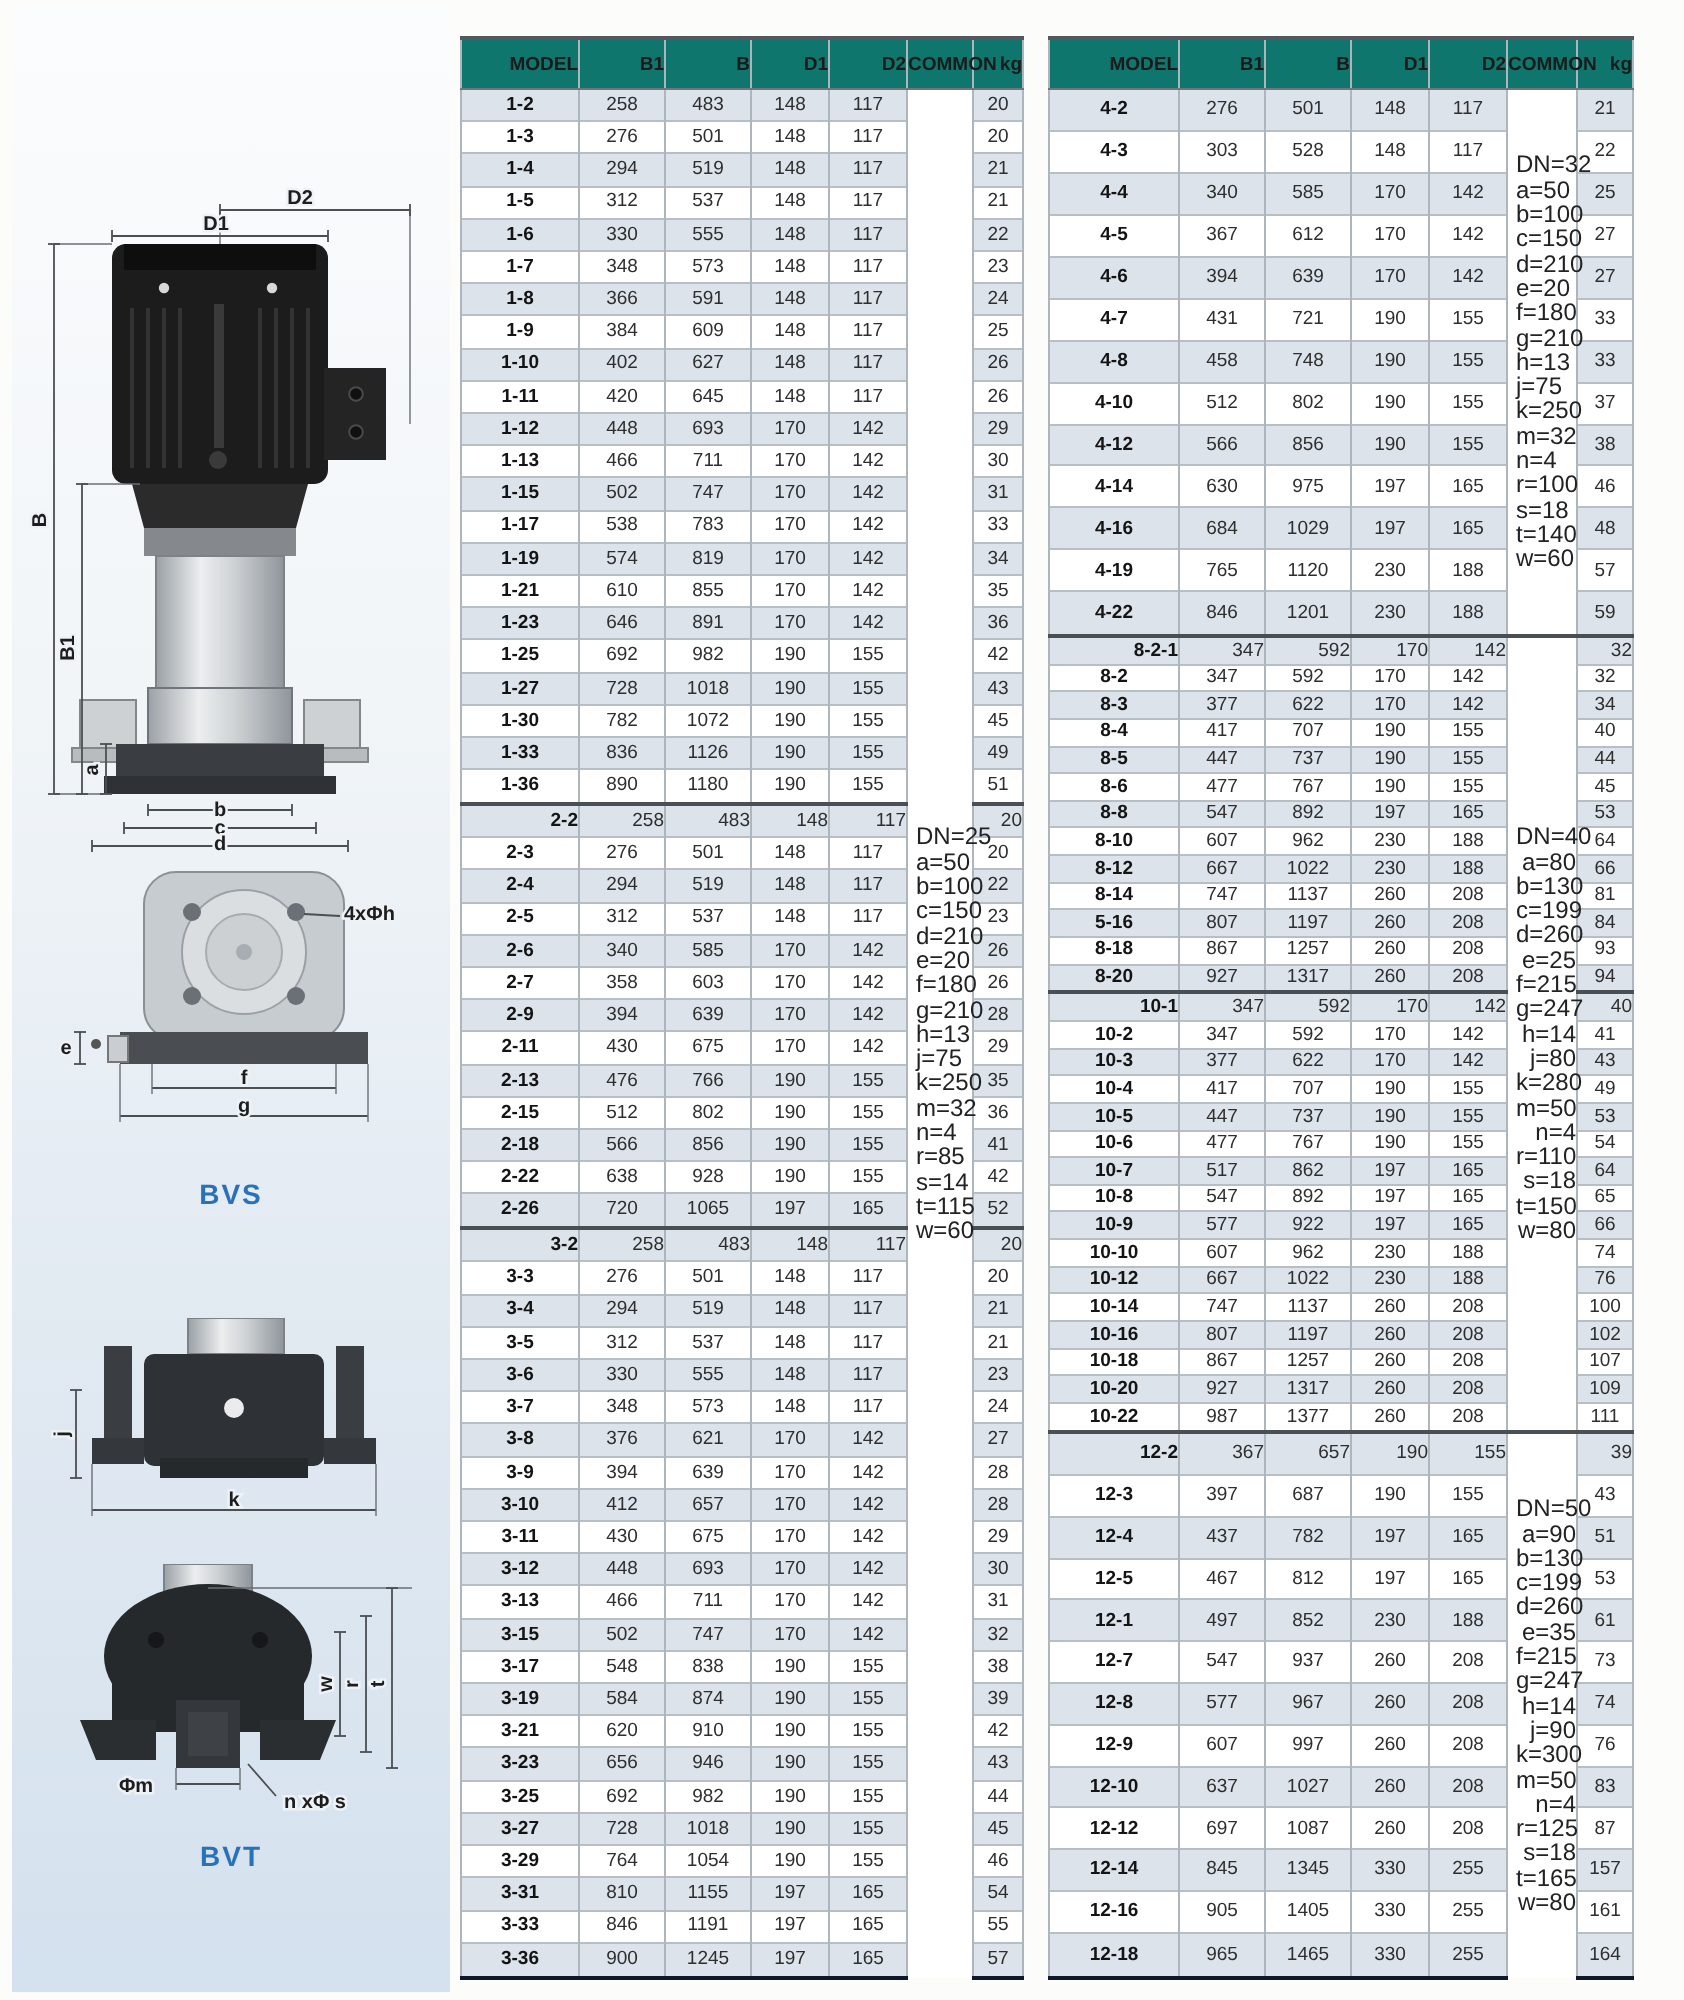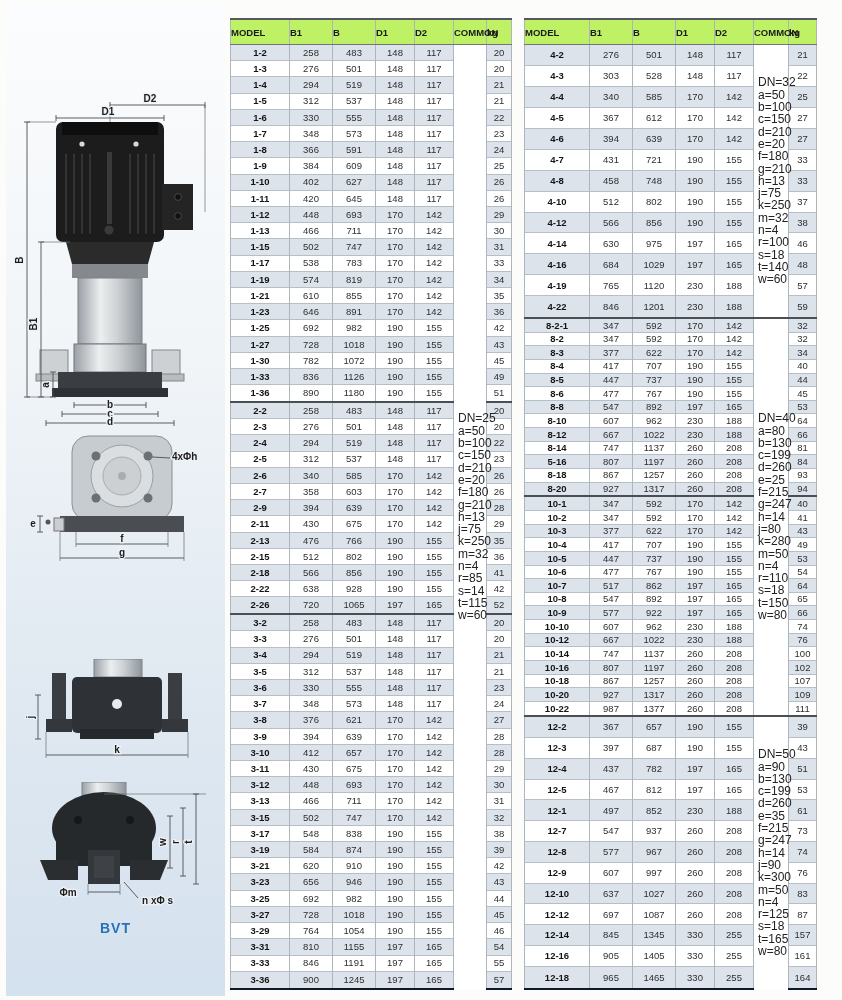--- a/index.html
+++ b/index.html
@@ -15,29 +15,29 @@
   svg text.dim{font-family:"Liberation Sans",sans-serif;font-size:10px;font-weight:bold;fill:#1d1d1d;
        paint-order:stroke;stroke:#eef2f6;stroke-width:2.5px;}
   svg .dl{stroke:#4b4f53;stroke-width:0.9;fill:none;}
   svg .xl{stroke:#6a6f73;stroke-width:0.7;fill:none;}
 
   
   .table-slot{position:absolute;top:18px;height:972px;}
   .slot-left{left:230px;width:274px;}
   .slot-right{left:524px;width:285px;}
   table.dims{border-collapse:collapse;table-layout:fixed;width:100%;height:100%;}
-  table.dims th{height:24px;font-size:9.5px;font-weight:bold;color:#1a1a1a;text-align:left;
+  table.dims th{height:24px;font-size:9.5px;font-weight:bold;color:#1a1a1a;text-align:right;
      border-top:2px solid #55595d;border-bottom:1.2px solid #707579;
-     border-left:1px solid #aeb6bd;border-right:1px solid #aeb6bd;background:#bef264;padding:0;}
+     border-left:1px solid #aeb6bd;border-right:1px solid #aeb6bd;background:#0f766e;padding:0;}
   table.dims td{font-size:9.5px;color:#2e2e2e;text-align:center;padding:0;line-height:1;
      border-left:1px solid #aeb6bd;border-right:1px solid #aeb6bd;border-top:1px solid #b7bec4;}
   table.dims tr.shade td{background:#dce3ea;}
   table.dims tr.plain td{background:#fff;}
   table.dims td.model{font-weight:bold;color:#141414;}
-  table.dims tr.gstart td{border-top:2px solid #4a4f54;}
+  table.dims tr.gstart td{border-top:2px solid #4a4f54;text-align:right;}
   table.dims tbody tr:last-child td{border-bottom:2px solid #0f172a;}
   table.dims td.common{background:#fff !important;vertical-align:middle;text-align:left;
      padding-left:4px;font-size:12px;color:#222;}
   table.dims td.common div{line-height:12.3px;white-space:nowrap;}
   .slot-left  th:nth-child(1){width:58px;} .slot-left  th:nth-child(2){width:42px;}
   .slot-left  th:nth-child(3){width:42px;} .slot-left  th:nth-child(4){width:38px;}
   .slot-left  th:nth-child(5){width:38px;} .slot-left  th:nth-child(6){width:32px;}
   .slot-left  th:nth-child(7){width:24px;}
   .slot-right th:nth-child(1){width:64px;} .slot-right th:nth-child(2){width:42px;}
   .slot-right th:nth-child(3){width:42px;} .slot-right th:nth-child(4){width:38px;}
@@ -167,20 +167,21 @@
         <line class="dl" x1="52" y1="116" x2="144" y2="116"></line>
         <line class="xl" x1="52" y1="104" x2="52" y2="119"></line>
           <line class="xl" x1="144" y1="104" x2="144" y2="119"></line>
         <text class="dim" x="98" y="114" text-anchor="middle">f</text>
         <line class="dl" x1="36" y1="130" x2="160" y2="130"></line>
         <line class="xl" x1="36" y1="104" x2="36" y2="133"></line>
           <line class="xl" x1="160" y1="104" x2="160" y2="133"></line>
         <text class="dim" x="98" y="128" text-anchor="middle">g</text>
       </svg>
     </div>
+    <div class="cap" style="top:585px;">BVS</div>
 
     <div class="dia" style="left:16px;top:655px;width:190px;height:112px;">
       <svg width="190" height="112" viewBox="0 0 190 112">
         <rect x="72" y="0" width="48" height="18" fill="url(#steel)" stroke="#7d8287"></rect>
         <rect x="30" y="14" width="14" height="56" fill="#3a3e42"></rect>
         <rect x="146" y="14" width="14" height="56" fill="#3a3e42"></rect>
         <rect x="24" y="60" width="26" height="13" fill="#34383c"></rect>
         <rect x="140" y="60" width="26" height="13" fill="#34383c"></rect>
         <rect x="50" y="18" width="90" height="56" rx="5" fill="#2e3236"></rect>
         <circle cx="95" cy="45" r="5" fill="#e9ebec"></circle>

